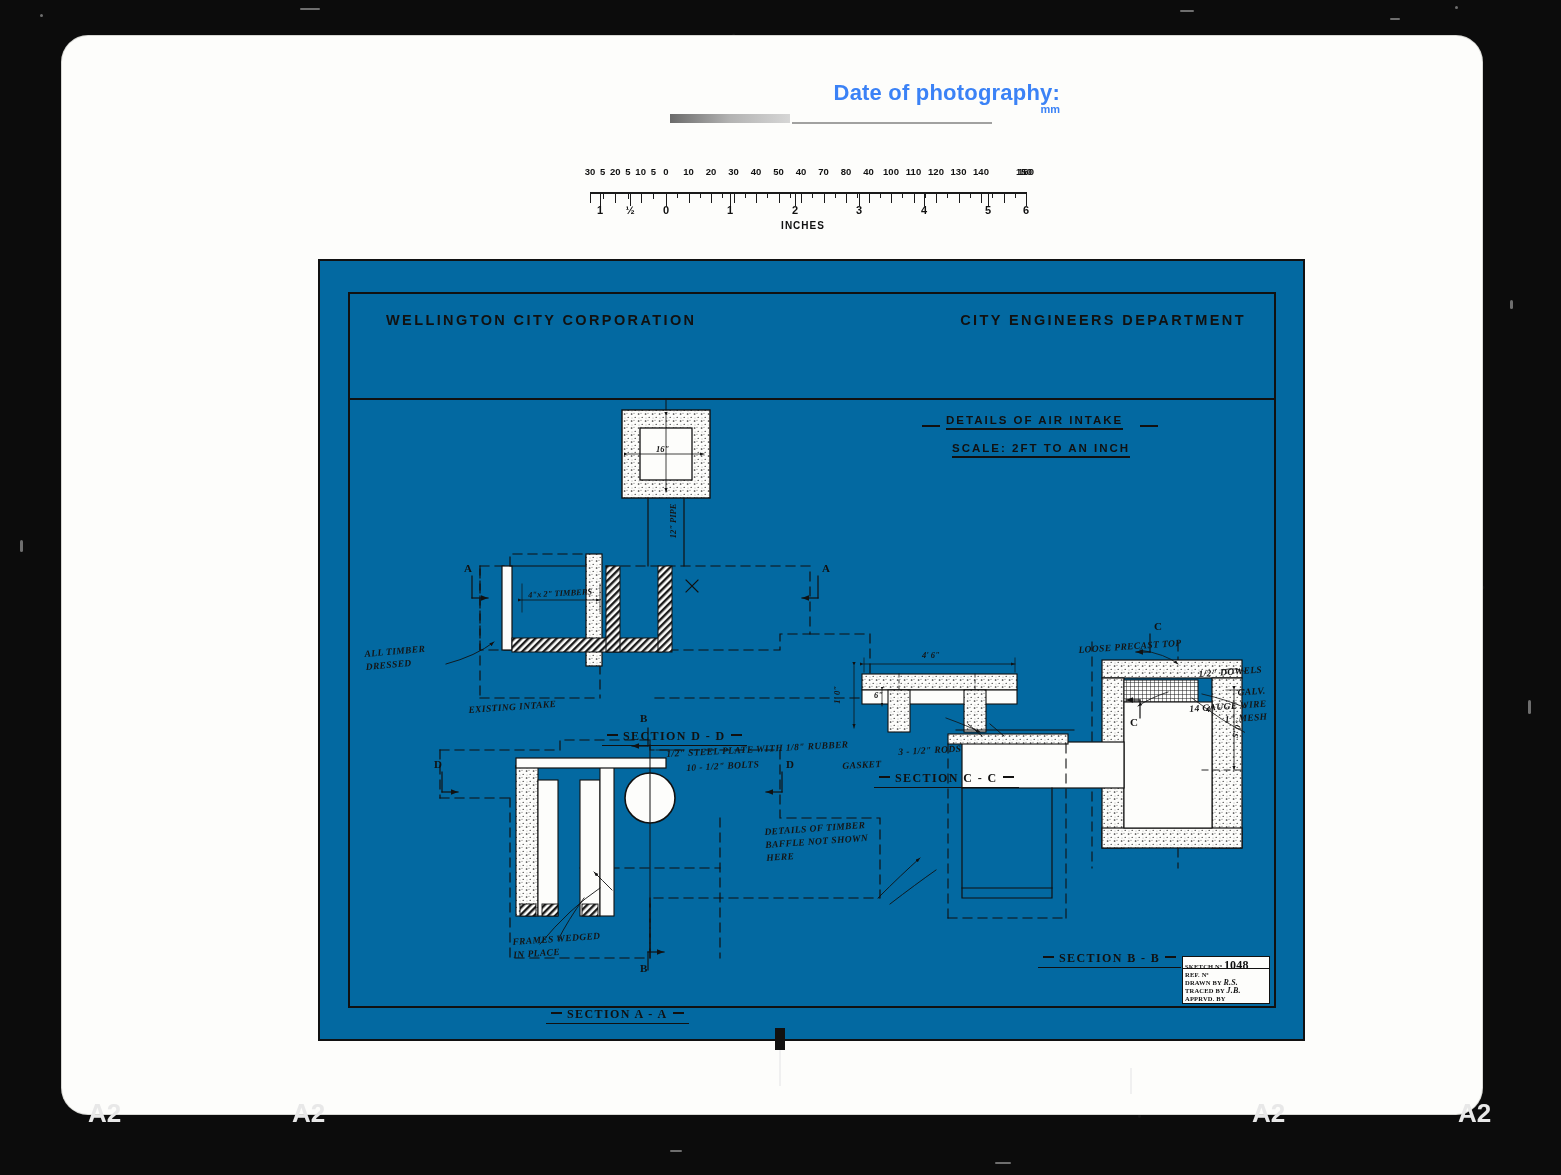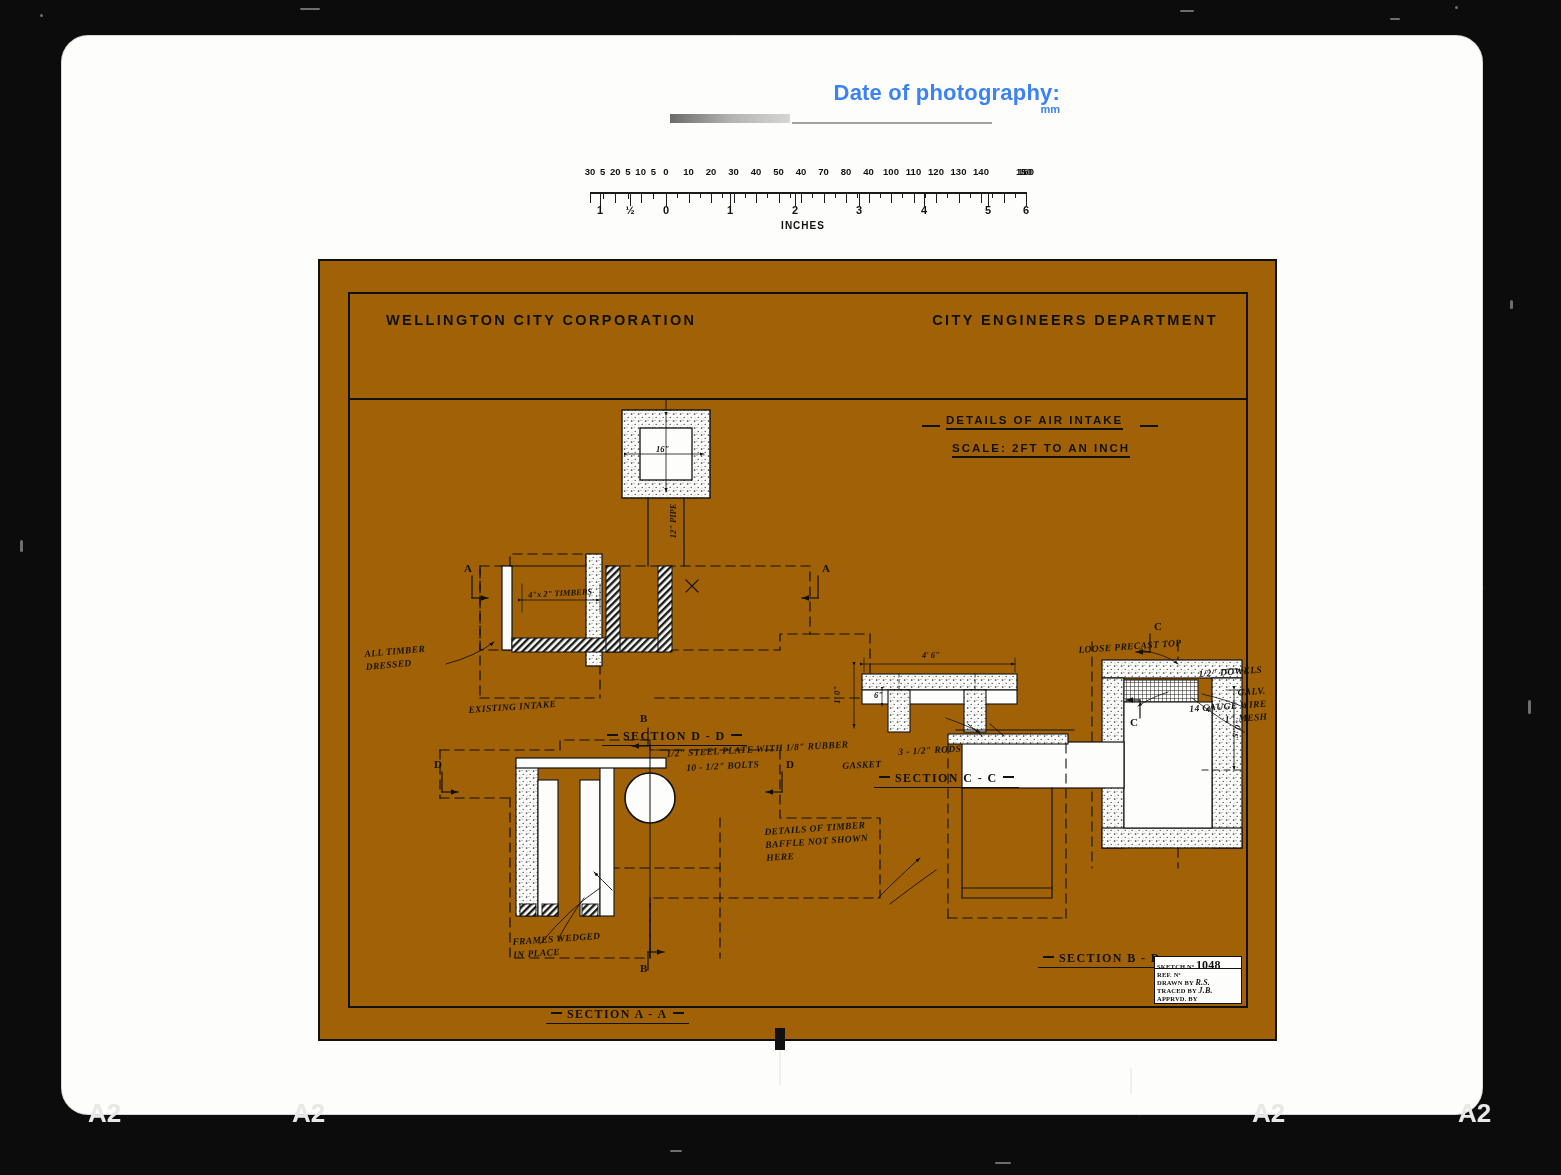--- a/index.html
+++ b/index.html
@@ -38,21 +38,21 @@
   #mm-label{font-size:11px;font-weight:bold;margin-top:-3px;}
   
   #ruler{position:absolute;left:578px;top:164px;width:450px;height:64px;}
   #ruler-baseline{position:absolute;left:12px;top:28px;width:436px;height:2px;background:#1a1a1a;}
   .mm-tick{position:absolute;top:28px;width:1px;background:#1a1a1a;}
   .mm-num{position:absolute;top:2px;font-size:9.5px;font-weight:bold;color:#111;transform:translateX(-50%);}
   .in-tick{position:absolute;top:30px;width:1px;background:#1a1a1a;}
   .in-num{position:absolute;top:40px;font-size:11px;font-weight:bold;color:#111;transform:translateX(-50%);}
   #inches-label{position:absolute;left:50%;top:56px;transform:translateX(-50%);font-size:10px;font-weight:bold;letter-spacing:1px;color:#111;}
   
-  #drawing-outer{position:absolute;left:318px;top:259px;width:955px;height:778px;border:2px solid #111;background:#a16207;}
+  #drawing-outer{position:absolute;left:318px;top:259px;width:955px;height:778px;border:2px solid #111;background:#0369a1;padding-left:28px;}
   #drawing-inner{position:absolute;left:28px;top:31px;right:27px;bottom:31px;border:2px solid #111;}
   #titleblock{position:absolute;left:0;top:0;right:0;height:104px;border-bottom:2px solid #111;}
   #tb-left{position:absolute;left:36px;top:18px;font-size:14.5px;font-weight:bold;letter-spacing:2.4px;color:#111;white-space:nowrap;}
   #tb-right{position:absolute;right:28px;top:18px;font-size:14.5px;font-weight:bold;letter-spacing:2.4px;color:#111;white-space:nowrap;}
   #tb-subtitle-wrap{position:absolute;left:0;right:0;top:62px;text-align:center;}
   #tb-subtitle{display:inline-block;font-size:14px;font-weight:bold;letter-spacing:2.6px;color:#111;
      border-bottom:2px solid #111;padding:0 2px 3px;}
   .tb-dash{display:inline-block;width:16px;height:2px;background:#111;vertical-align:4px;margin:0 7px;}
   
   #canvas{position:absolute;left:0;top:104px;right:0;bottom:0;}

